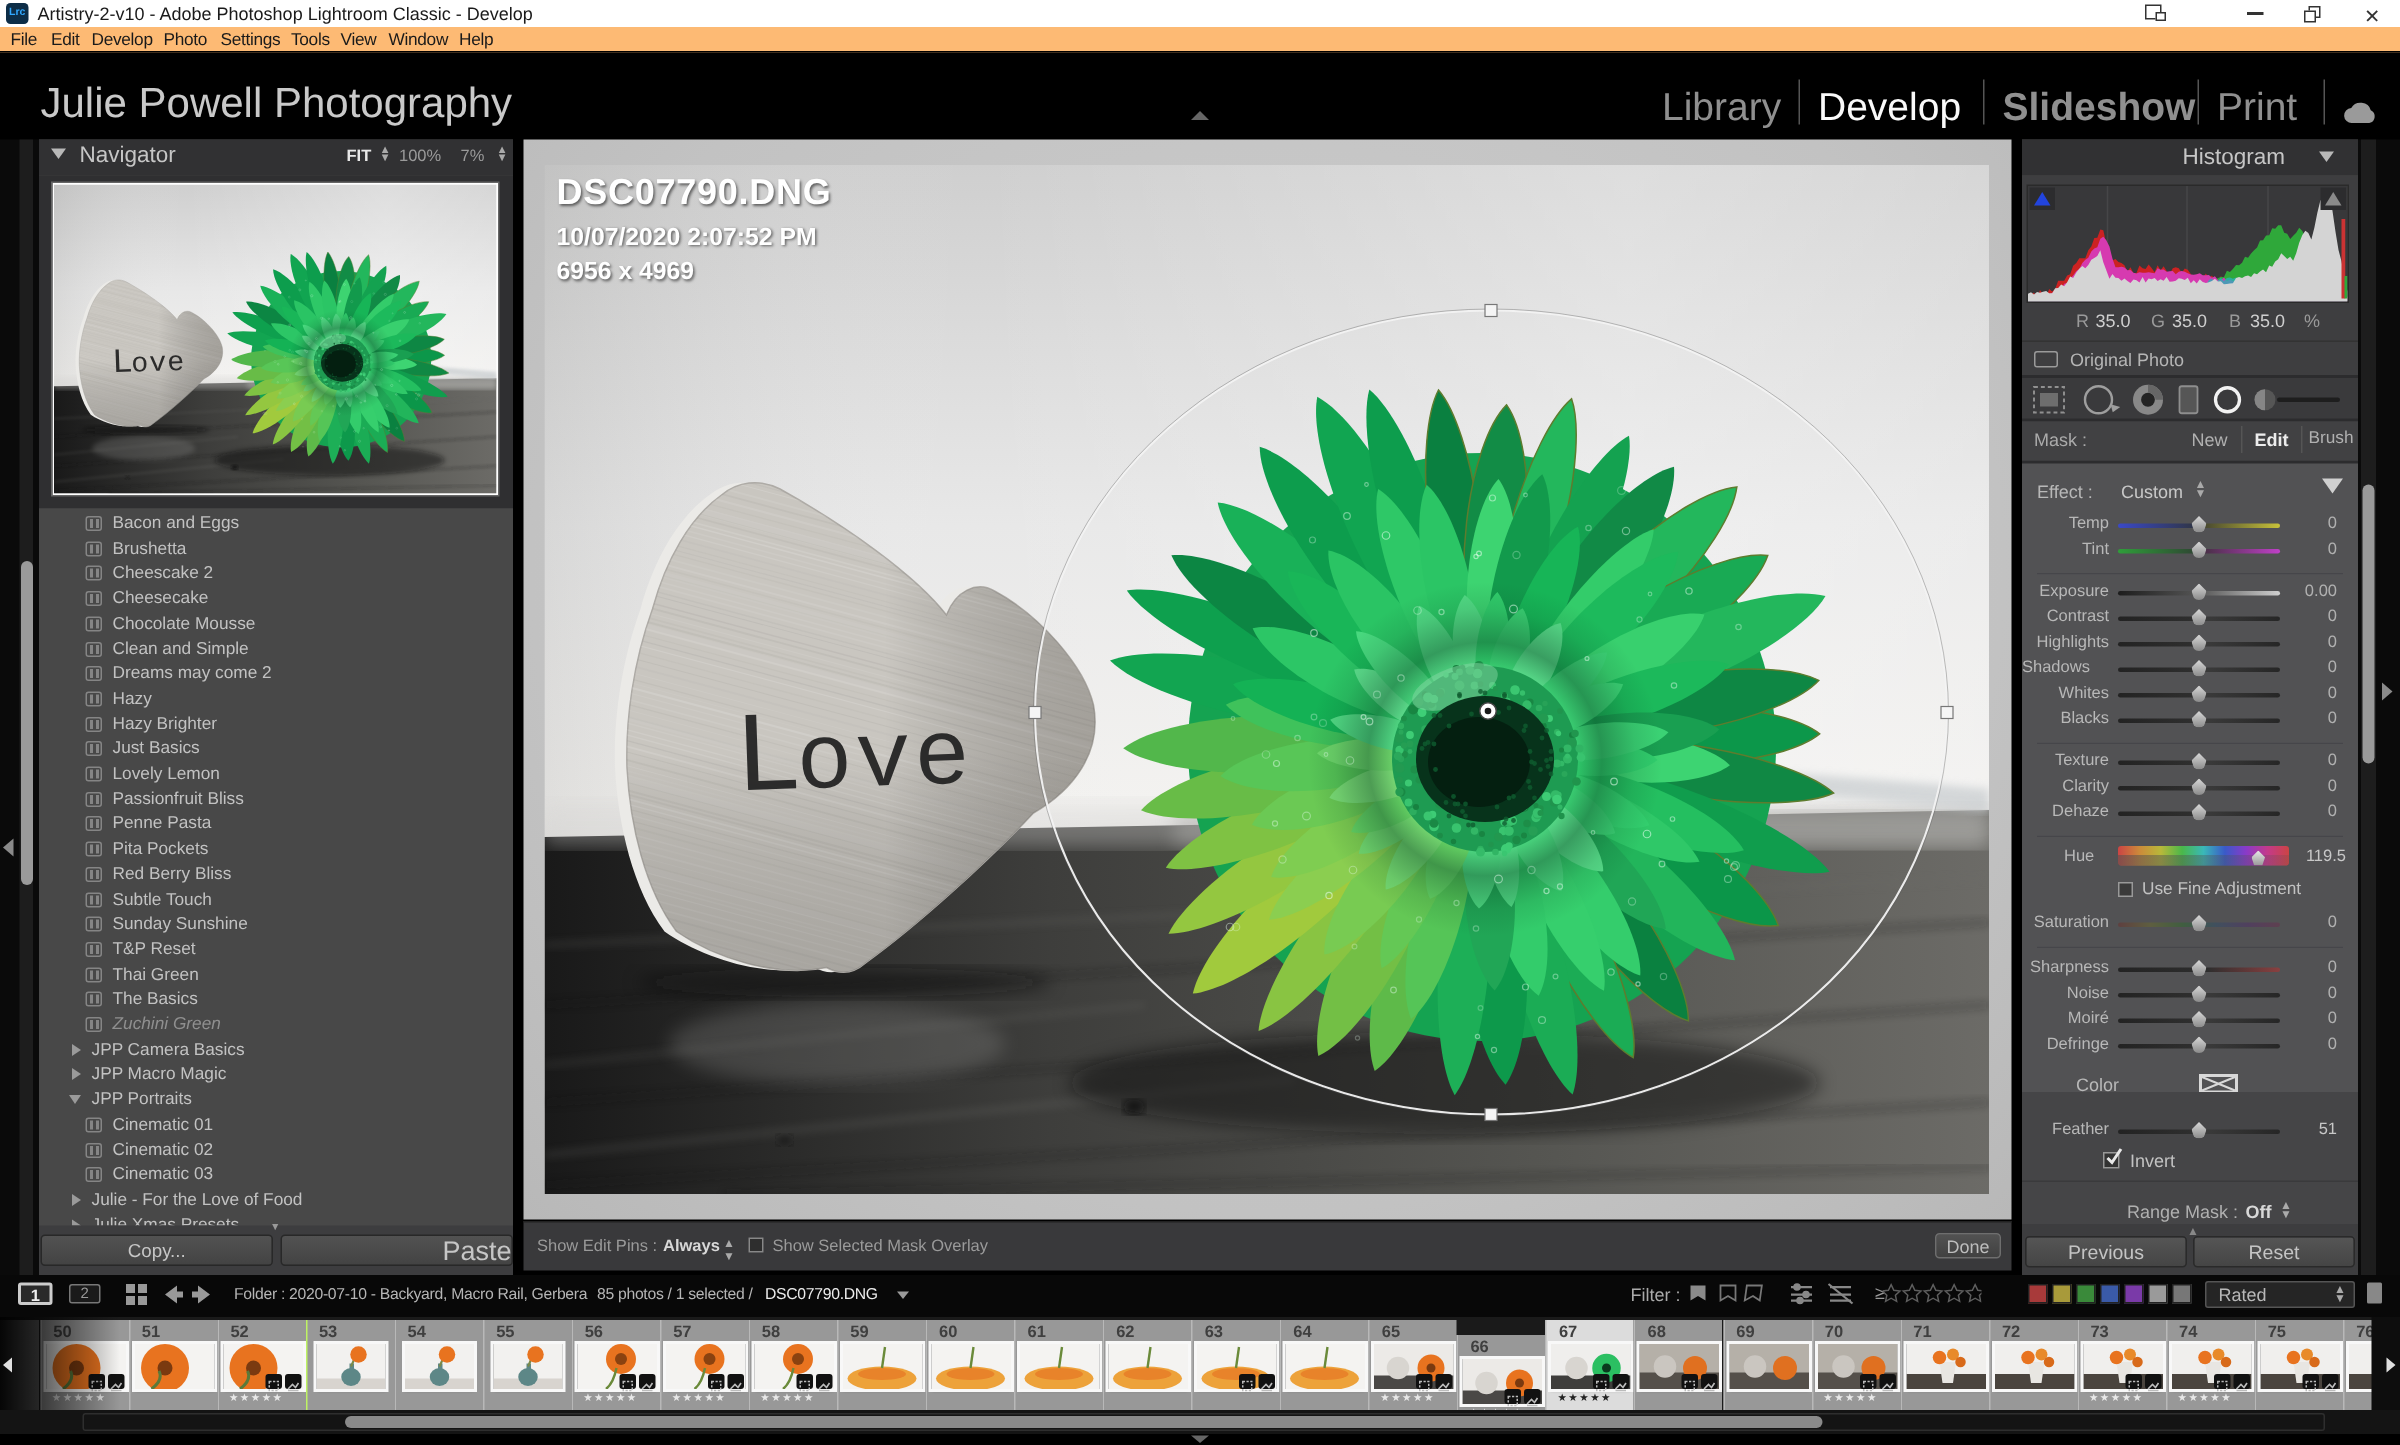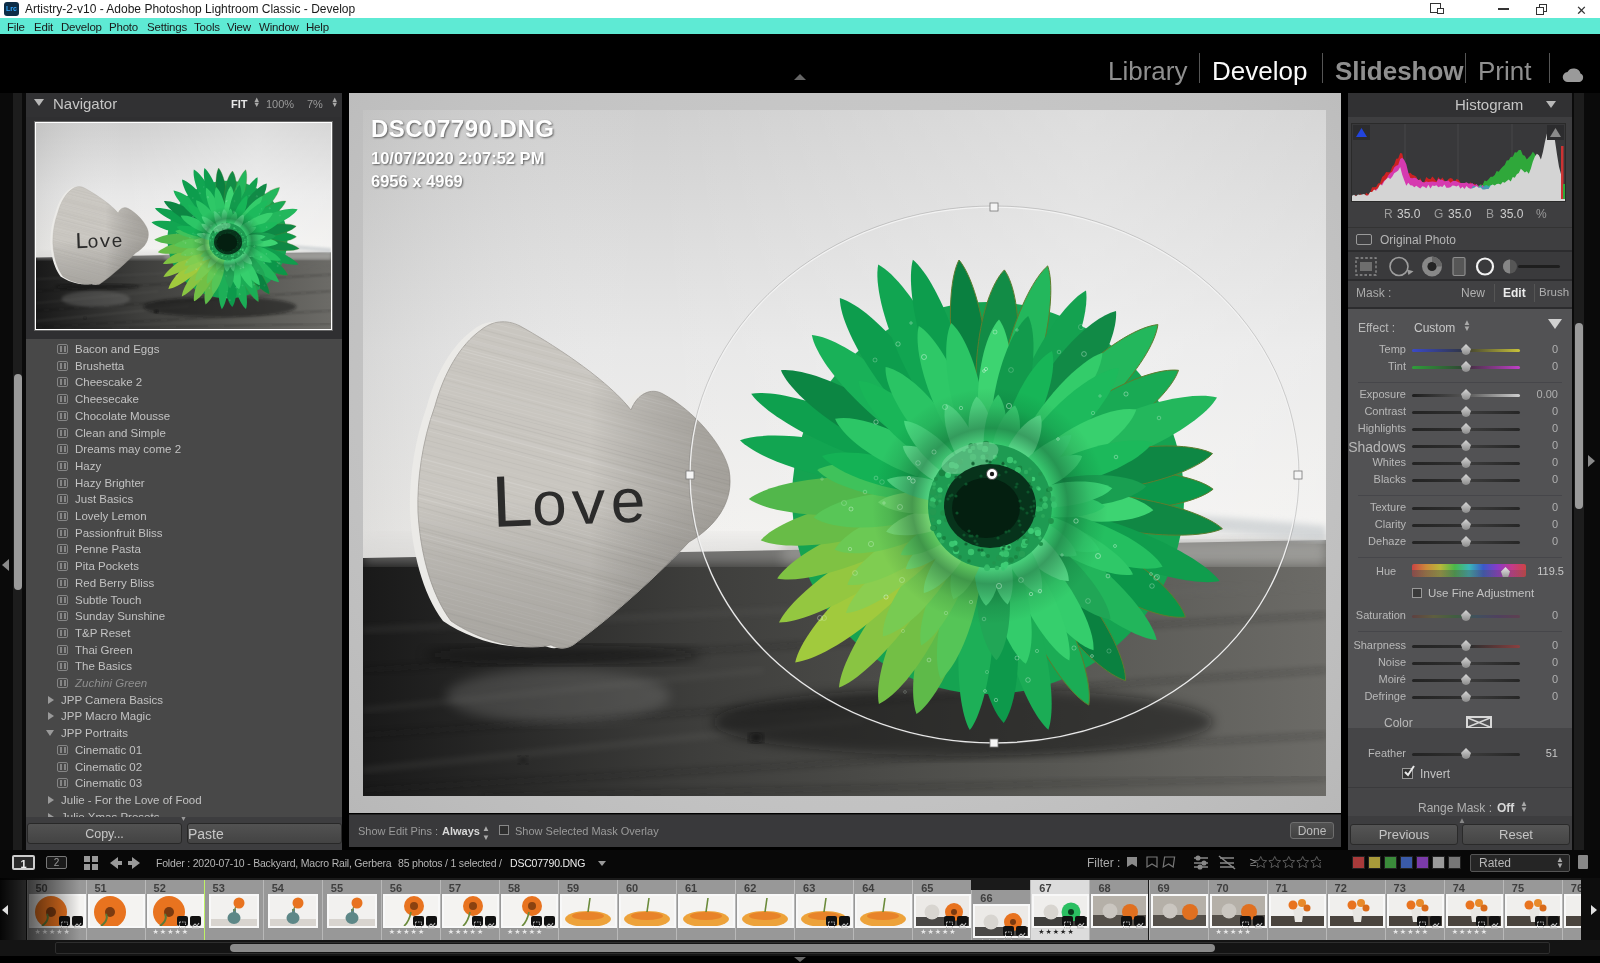--- a/index.html
+++ b/index.html
@@ -3,32 +3,33 @@
 <div class="abs" style="left:0;top:0;width:1600px;height:18px;background:#fff">
     <div class="abs" style="left:4px;top:2px;width:15px;height:14px;background:#0d2d47;border-radius:3px;color:#31a8ff;font-size:7px;font-weight:700;text-align:center;line-height:14px">Lrc</div>
     <div class="abs" style="left:25px;top:2px;font-size:12px;color:#1a1a1a">Artistry-2-v10 - Adobe Photoshop Lightroom Classic - Develop</div>
     <div class="abs" style="left:1430px;top:3px;width:11px;height:10px;border:1px solid #333"></div>
     <div class="abs" style="left:1437px;top:8px;width:7px;height:6px;border:1px solid #333;background:#fff"></div>
     <div class="abs" style="left:1498px;top:8px;width:11px;height:1.5px;background:#333"></div>
     <div class="abs" style="left:1539px;top:4px;width:8px;height:8px;border:1.2px solid #333"></div>
     <div class="abs" style="left:1536px;top:7px;width:8px;height:8px;border:1.2px solid #333;background:#fff"></div>
     <div class="abs" style="left:1576px;top:3px;font-size:13px;color:#333">✕</div>
   </div>
-<div class="abs" style="left:0;top:18px;width:1600px;height:17px;background:#5eead4;border-bottom:1px solid #000">
+<div class="abs" style="left:0;top:18px;width:1600px;height:17px;background:#fdba74;border-bottom:1px solid #000">
     <div class="abs" style="left:7px;top:3px;font-size:11.5px;color:#1a1a1a;letter-spacing:-0.2px">File</div>
     <div class="abs" style="left:34px;top:3px;font-size:11.5px;color:#1a1a1a;letter-spacing:-0.2px">Edit</div>
     <div class="abs" style="left:61px;top:3px;font-size:11.5px;color:#1a1a1a;letter-spacing:-0.2px">Develop</div>
     <div class="abs" style="left:109px;top:3px;font-size:11.5px;color:#1a1a1a;letter-spacing:-0.2px">Photo</div>
     <div class="abs" style="left:147px;top:3px;font-size:11.5px;color:#1a1a1a;letter-spacing:-0.2px">Settings</div>
     <div class="abs" style="left:194px;top:3px;font-size:11.5px;color:#1a1a1a;letter-spacing:-0.2px">Tools</div>
     <div class="abs" style="left:227px;top:3px;font-size:11.5px;color:#1a1a1a;letter-spacing:-0.2px">View</div>
     <div class="abs" style="left:259px;top:3px;font-size:11.5px;color:#1a1a1a;letter-spacing:-0.2px">Window</div>
     <div class="abs" style="left:306px;top:3px;font-size:11.5px;color:#1a1a1a;letter-spacing:-0.2px">Help</div>
   </div>
 <div class="abs" style="left:0;top:36px;width:1600px;height:57px;background:#000">
+    <div class="abs" style="left:27px;top:17px;font-size:28px;font-weight:400;color:#c9c9c9;letter-spacing:0px">Julie Powell Photography</div>
     <div class="abs" style="left:1108px;top:20px;font-size:26px;font-weight:400;color:#8f8f8f">Library</div>
     <div class="abs" style="left:1212px;top:20px;font-size:26px;font-weight:400;color:#fafafa">Develop</div>
     <div class="abs" style="left:1335px;top:20px;font-size:26px;font-weight:700;color:#8f8f8f">Slideshow</div>
     <div class="abs" style="left:1478px;top:20px;font-size:26px;font-weight:400;color:#8f8f8f">Print</div>
     <div class="abs" style="left:1199px;top:17px;width:1px;height:30px;background:#555"></div>
     <div class="abs" style="left:1322px;top:17px;width:1px;height:30px;background:#555"></div>
     <div class="abs" style="left:1465px;top:17px;width:1px;height:30px;background:#555"></div>
     <div class="abs" style="left:1549px;top:17px;width:1px;height:30px;background:#555"></div>
     <svg class="abs" style="left:1562px;top:32px" width="24" height="16">
       <path d="M6,14 a5,5 0 0 1 -0.5,-10 a7,6.5 0 0 1 13,1.5 a4.5,4.5 0 0 1 -1,8.5 Z" fill="#9a9a9a"></path>
@@ -737,21 +738,21 @@
         <div style="position:absolute;left:5.5px;top:1px;width:2px;height:6px;background:#9a9a9a"></div>
       </div>
       <div class="abs" style="left:49px;top:438.1999999999998px;font-size:11.5px;color:#c2c2c2">Cinematic 03</div>
       <div class="abs" style="left:22px;top:456.8999999999998px;width:0;height:0;border-top:4px solid transparent;border-bottom:4px solid transparent;border-left:6px solid #9a9a9a"></div>
       <div class="abs" style="left:35px;top:454.8999999999998px;font-size:11.5px;color:#c2c2c2">Julie - For the Love of Food</div>
       <div class="abs" style="left:22px;top:473.5999999999998px;width:0;height:0;border-top:4px solid transparent;border-bottom:4px solid transparent;border-left:6px solid #9a9a9a"></div>
       <div class="abs" style="left:35px;top:471.5999999999998px;font-size:11.5px;color:#c2c2c2">Julie Xmas Presets</div>
     </div>
     <div class="abs" style="left:0;top:724px;width:316px;height:33px;background:#3d3d3f">
       <div class="abs" style="left:1px;top:6px;width:155px;height:21px;background:linear-gradient(#525252,#434343);border:1px solid #282828;border-radius:3px;color:#c6c6c6;font-size:12.5px;text-align:center;line-height:20px">Copy...</div>
-      <div class="abs" style="left:161px;top:6px;width:155px;height:21px;background:linear-gradient(#525252,#434343);border:1px solid #282828;border-radius:3px;color:#c6c6c6;font-size:14px;text-align:left;line-height:20px">Paste</div>
+      <div class="abs" style="left:161px;top:6px;width:155px;height:21px;background:linear-gradient(#525252,#434343);border:1px solid #282828;border-radius:3px;color:#c6c6c6;font-size:18px;text-align:right;line-height:20px">Paste</div>
       <div class="abs" style="left:154px;top:-2px;color:#999;font-size:7px">▼</div>
     </div>
   </div>
 <div class="abs" style="left:342px;top:93px;width:1006px;height:757px;background:#000">
     <div class="abs" style="left:7px;top:0;width:992px;height:720px;background:radial-gradient(ellipse at 50% 40%,#cecece 0%,#c2c2c2 70%,#b8b8b8 100%)"></div>
     <div class="abs" style="left:21px;top:17px;width:963px;height:686px"><svg width="963" height="686" viewBox="0 0 963 686">
         <defs>
           <linearGradient id="bg" x1="0" y1="0" x2="0" y2="1">
             <stop offset="0" stop-color="#cfcfcf"></stop>
             <stop offset="0.35" stop-color="#e8e8e8"></stop>
@@ -1408,21 +1409,21 @@
       <div style="position:absolute;left:113px;top:80px;width:10px;height:11px;background:linear-gradient(#d8d8d8,#8a8a8a);border-radius:2px 2px 5px 5px;clip-path:polygon(50% 0,100% 45%,80% 100%,20% 100%,0 45%)"></div>
       <div style="position:absolute;right:14px;top:79px;font-size:11px;color:#b0b0b0">0.00</div>
       <div style="position:absolute;left:0;width:58px;top:96px;font-size:11px;color:#b8b8b8;text-align:right">Contrast</div>
       <div style="position:absolute;left:64px;top:102px;width:108px;height:3px;border-radius:2px;background:linear-gradient(to right,#232323,#2e2e2e 45%,#3a3a3a 55%,#262626)"></div>
       <div style="position:absolute;left:113px;top:97px;width:10px;height:11px;background:linear-gradient(#d8d8d8,#8a8a8a);border-radius:2px 2px 5px 5px;clip-path:polygon(50% 0,100% 45%,80% 100%,20% 100%,0 45%)"></div>
       <div style="position:absolute;right:14px;top:96px;font-size:11px;color:#b0b0b0">0</div>
       <div style="position:absolute;left:0;width:58px;top:113px;font-size:11px;color:#b8b8b8;text-align:right">Highlights</div>
       <div style="position:absolute;left:64px;top:119px;width:108px;height:3px;border-radius:2px;background:linear-gradient(to right,#232323,#2e2e2e 45%,#3a3a3a 55%,#262626)"></div>
       <div style="position:absolute;left:113px;top:114px;width:10px;height:11px;background:linear-gradient(#d8d8d8,#8a8a8a);border-radius:2px 2px 5px 5px;clip-path:polygon(50% 0,100% 45%,80% 100%,20% 100%,0 45%)"></div>
       <div style="position:absolute;right:14px;top:113px;font-size:11px;color:#b0b0b0">0</div>
-      <div style="position:absolute;left:0;width:58px;top:130px;font-size:14px;color:#b8b8b8;text-align:center">Shadows</div>
+      <div style="position:absolute;left:0;width:58px;top:130px;font-size:11px;color:#b8b8b8;text-align:left">Shadows</div>
       <div style="position:absolute;left:64px;top:136px;width:108px;height:3px;border-radius:2px;background:linear-gradient(to right,#232323,#2e2e2e 45%,#3a3a3a 55%,#262626)"></div>
       <div style="position:absolute;left:113px;top:131px;width:10px;height:11px;background:linear-gradient(#d8d8d8,#8a8a8a);border-radius:2px 2px 5px 5px;clip-path:polygon(50% 0,100% 45%,80% 100%,20% 100%,0 45%)"></div>
       <div style="position:absolute;right:14px;top:130px;font-size:11px;color:#b0b0b0">0</div>
       <div style="position:absolute;left:0;width:58px;top:147px;font-size:11px;color:#b8b8b8;text-align:right">Whites</div>
       <div style="position:absolute;left:64px;top:153px;width:108px;height:3px;border-radius:2px;background:linear-gradient(to right,#232323,#2e2e2e 45%,#3a3a3a 55%,#262626)"></div>
       <div style="position:absolute;left:113px;top:148px;width:10px;height:11px;background:linear-gradient(#d8d8d8,#8a8a8a);border-radius:2px 2px 5px 5px;clip-path:polygon(50% 0,100% 45%,80% 100%,20% 100%,0 45%)"></div>
       <div style="position:absolute;right:14px;top:147px;font-size:11px;color:#b0b0b0">0</div>
       <div style="position:absolute;left:0;width:58px;top:164px;font-size:11px;color:#b8b8b8;text-align:right">Blacks</div>
       <div style="position:absolute;left:64px;top:170px;width:108px;height:3px;border-radius:2px;background:linear-gradient(to right,#232323,#2e2e2e 45%,#3a3a3a 55%,#262626)"></div>
       <div style="position:absolute;left:113px;top:165px;width:10px;height:11px;background:linear-gradient(#d8d8d8,#8a8a8a);border-radius:2px 2px 5px 5px;clip-path:polygon(50% 0,100% 45%,80% 100%,20% 100%,0 45%)"></div>

